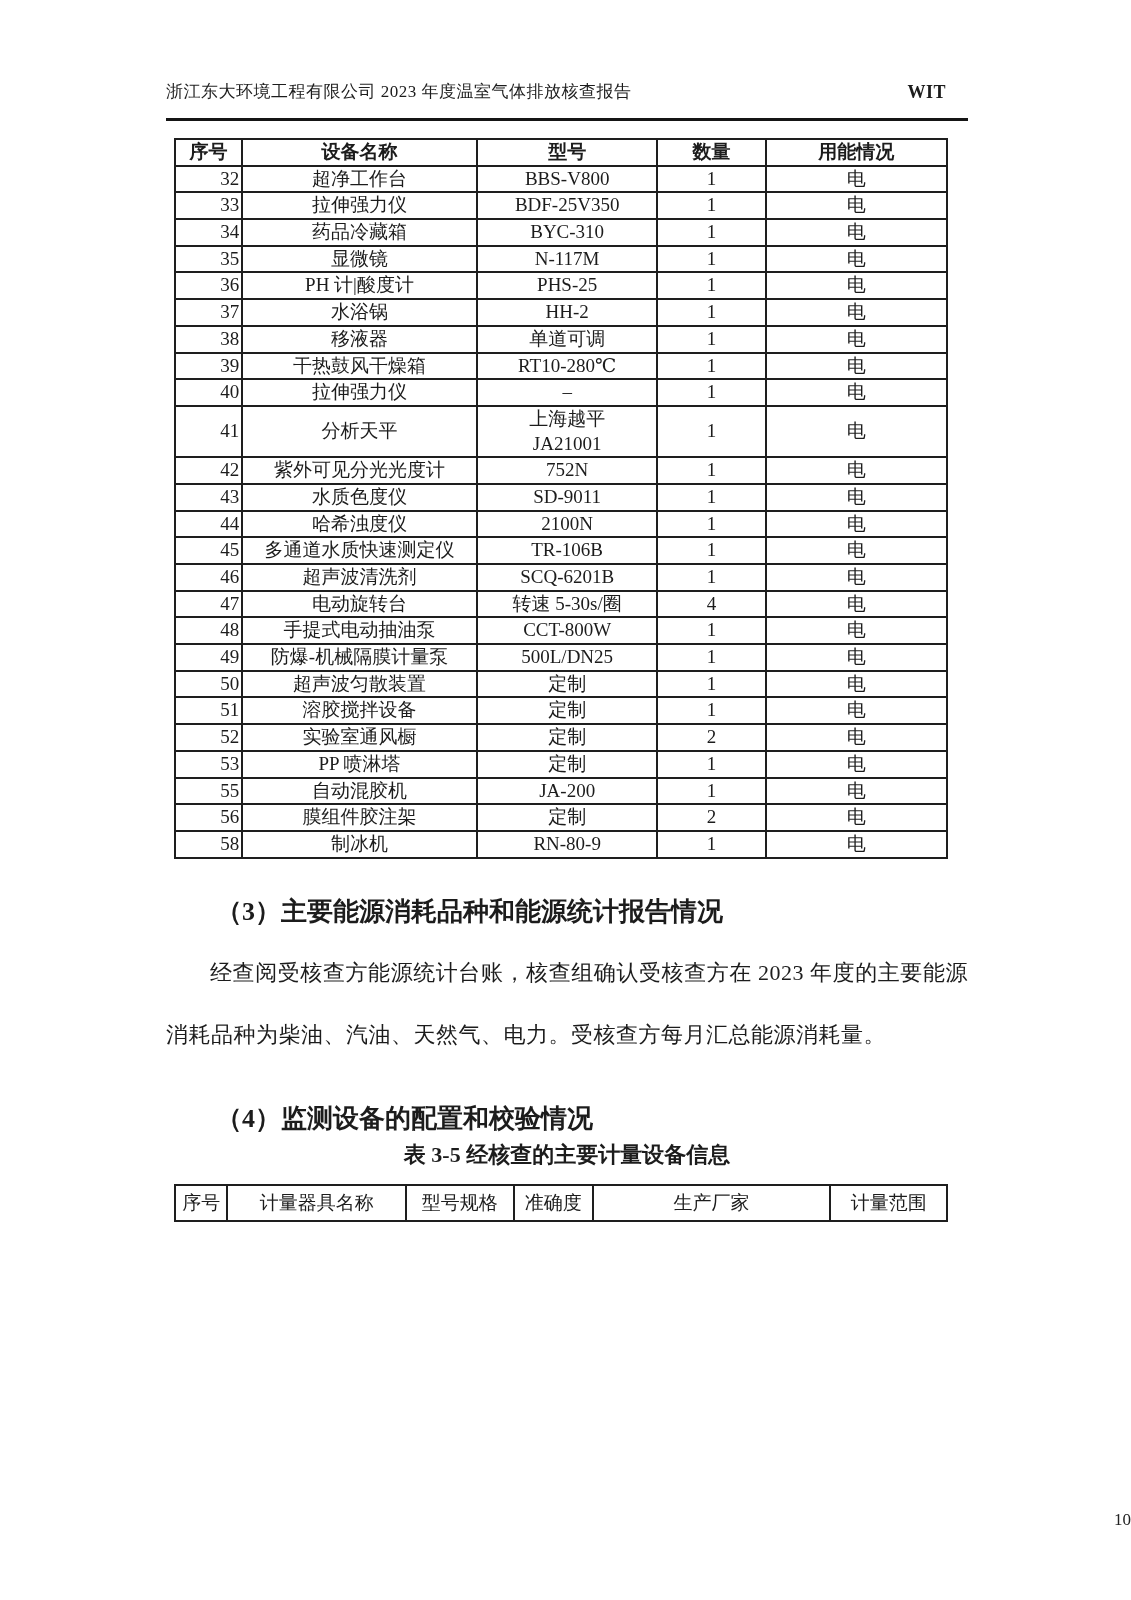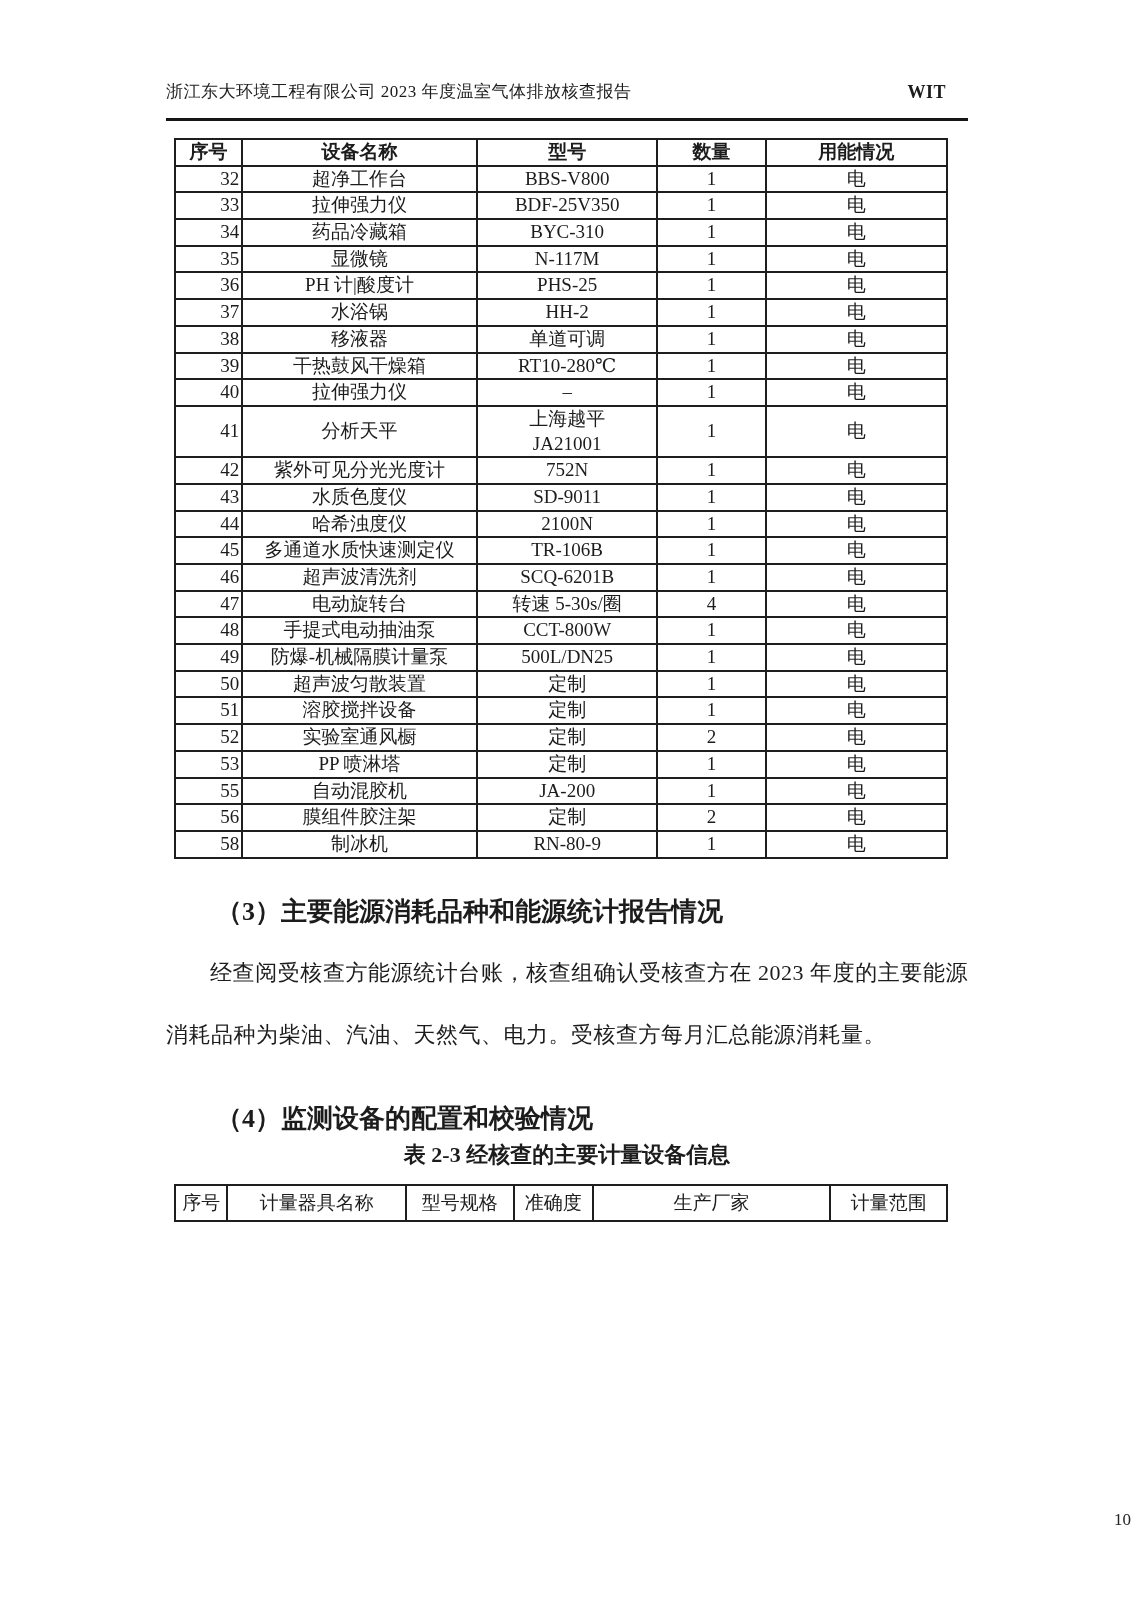--- a/index.html
+++ b/index.html
@@ -298,21 +298,21 @@
           <td>电</td>
         </tr>
       </tbody>
   </table>
 
   <h3 class="sec-heading">（3）主要能源消耗品种和能源统计报告情况</h3>
   <p class="body-par">经查阅受核查方能源统计台账，核查组确认受核查方在 2023 年度的主要能源消耗品种为柴油、汽油、天然气、电力。受核查方每月汇总能源消耗量。</p>
 
   <h3 class="sec-heading">（4）监测设备的配置和校验情况</h3>
 
-  <div class="tbl-caption">表 2-3 经核查的主要计量设备信息</div>
+  <div class="tbl-caption">表 3-5 经核查的主要计量设备信息</div>
 
   <table class="measure">
     <colgroup>
       <col style="width:6.8%">
         <col style="width:23.1%">
         <col style="width:14.0%">
         <col style="width:10.2%">
         <col style="width:30.8%">
         <col style="width:15.1%">
     </colgroup>

